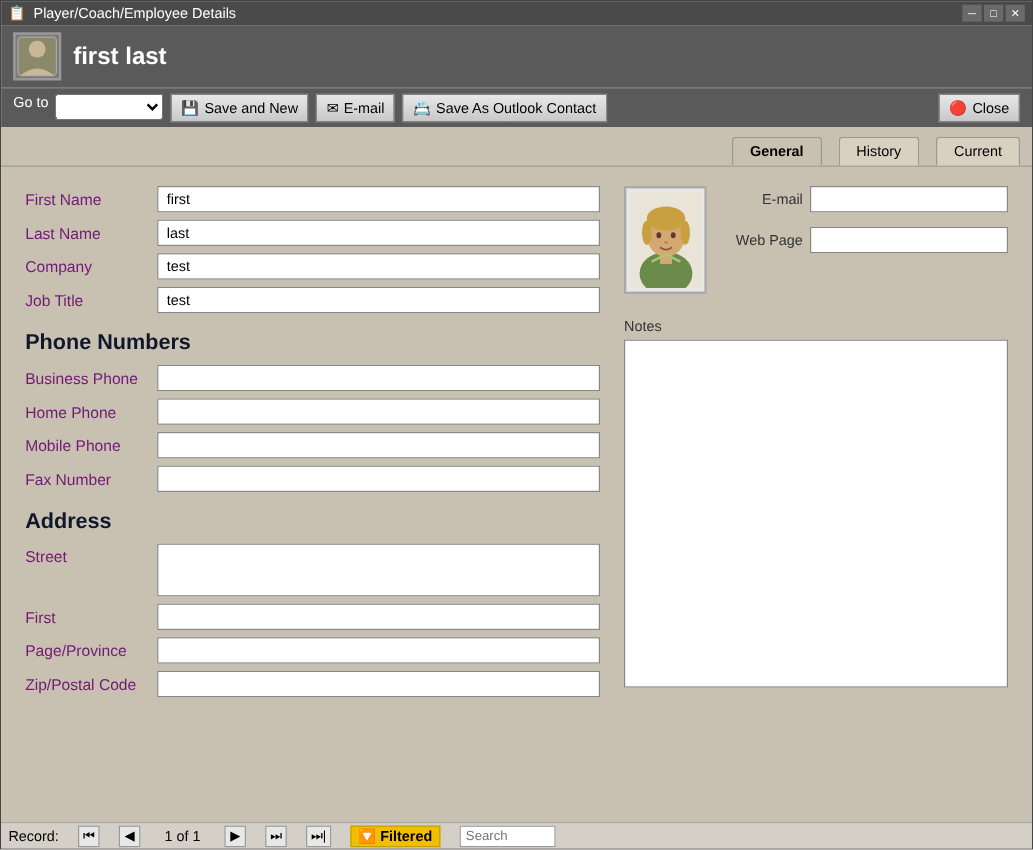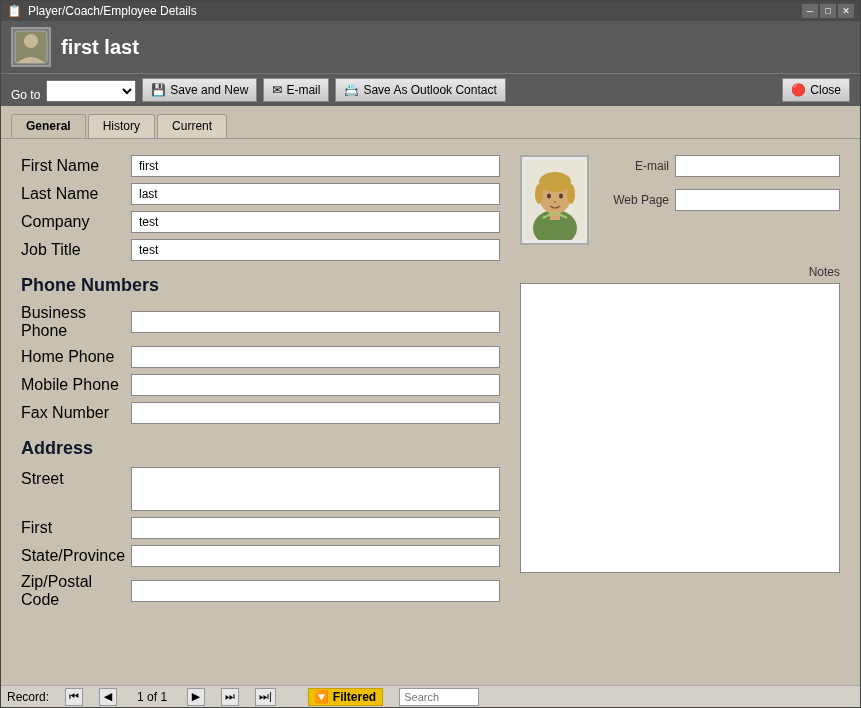--- a/index.html
+++ b/index.html
@@ -47,21 +47,21 @@
       color: white;
       font-size: 20px;
       font-weight: bold;
     }
 
     
     .toolbar {
       background: #5a5a5a;
       padding: 4px 10px;
       display: flex;
-      align-items: flex-end;
+      align-items: flex-start;
       gap: 6px;
       border-top: 1px solid #777;
     }
     .goto-label { color: white; font-size: 12px; }
     .goto-select {
       width: 90px;
       height: 22px;
       font-size: 11px;
     }
     .toolbar-btn {
@@ -78,21 +78,21 @@
       margin-left: auto;
       background: linear-gradient(to bottom, #e8e8e8, #c8c8c8);
     }
 
     
     .tabs-area {
       background: #c8c0b0;
       padding: 8px 10px 0 10px;
       border-bottom: 1px solid #999;
     }
-    .tabs { display: flex; gap: 2px; }
+    .tabs { display: flex; gap: 14px; justify-content: flex-end; }
     .tab {
       padding: 4px 14px;
       border: 1px solid #999;
       border-bottom: none;
       background: #d8d0c0;
       cursor: pointer;
       font-size: 12px;
       border-radius: 3px 3px 0 0;
     }
     .tab.active {
@@ -112,22 +112,22 @@
 
     
     .form-left { flex: 1; }
     .form-row {
       display: flex;
       align-items: center;
       margin-bottom: 6px;
     }
     .form-label {
       width: 110px;
-      color: #000000;
-      font-size: 16px;
+      color: #701a75;
+      font-size: 13px;
       flex-shrink: 0;
     }
     .form-input {
       flex: 1;
       height: 22px;
       border: 1px solid #888;
       background: white;
       padding: 2px 7px;
       font-size: 12px;
     }
@@ -167,21 +167,21 @@
     }
     .email-label { width: 70px; text-align: right; color: #333; }
     .email-input {
       flex: 1;
       height: 22px;
       border: 1px solid #888;
       background: white;
       padding: 2px 4px;
       font-size: 12px;
     }
-    .notes-label { font-size: 12px; color: #333; margin-bottom: 4px; text-align: right; }
+    .notes-label { font-size: 12px; color: #333; margin-bottom: 4px; }
     .notes-textarea {
       width: 100%;
       height: 290px;
       border: 1px solid #888;
       background: white;
       resize: none;
       padding: 4px;
       font-size: 12px;
     }
 
@@ -214,21 +214,20 @@
       cursor: pointer;
       display: flex; align-items: center; justify-content: center;
     }
     .status-record-text { margin: 0 4px; }
     .filtered-badge {
       background: #f0c000;
       border: 1px solid #c0a000;
       padding: 1px 6px;
       font-size: 11px;
       font-weight: bold;
-      margin-left: 16px;
     }
     .search-input {
       height: 18px;
       border: 1px solid #999;
       padding: 1px 4px;
       font-size: 11px;
       width: 80px;
     }
 
     .window {
@@ -360,21 +359,21 @@
         <div class="section-header">Address</div>
         <div class="form-row" style="align-items:flex-start;">
           <span class="form-label" style="padding-top:3px;">Street</span>
           <textarea class="form-input" style="height: 44px;"></textarea>
         </div>
         <div class="form-row">
           <span class="form-label">First</span>
           <input class="form-input" type="text" value="" style="">
         </div>
         <div class="form-row">
-          <span class="form-label">State/Province</span>
+          <span class="form-label">Page/Province</span>
           <input class="form-input" type="text" value="" style="">
         </div>
         <div class="form-row">
           <span class="form-label">Zip/Postal Code</span>
           <input class="form-input" type="text" value="" style="">
         </div>
 
       </div>
 
       <div class="form-right">

